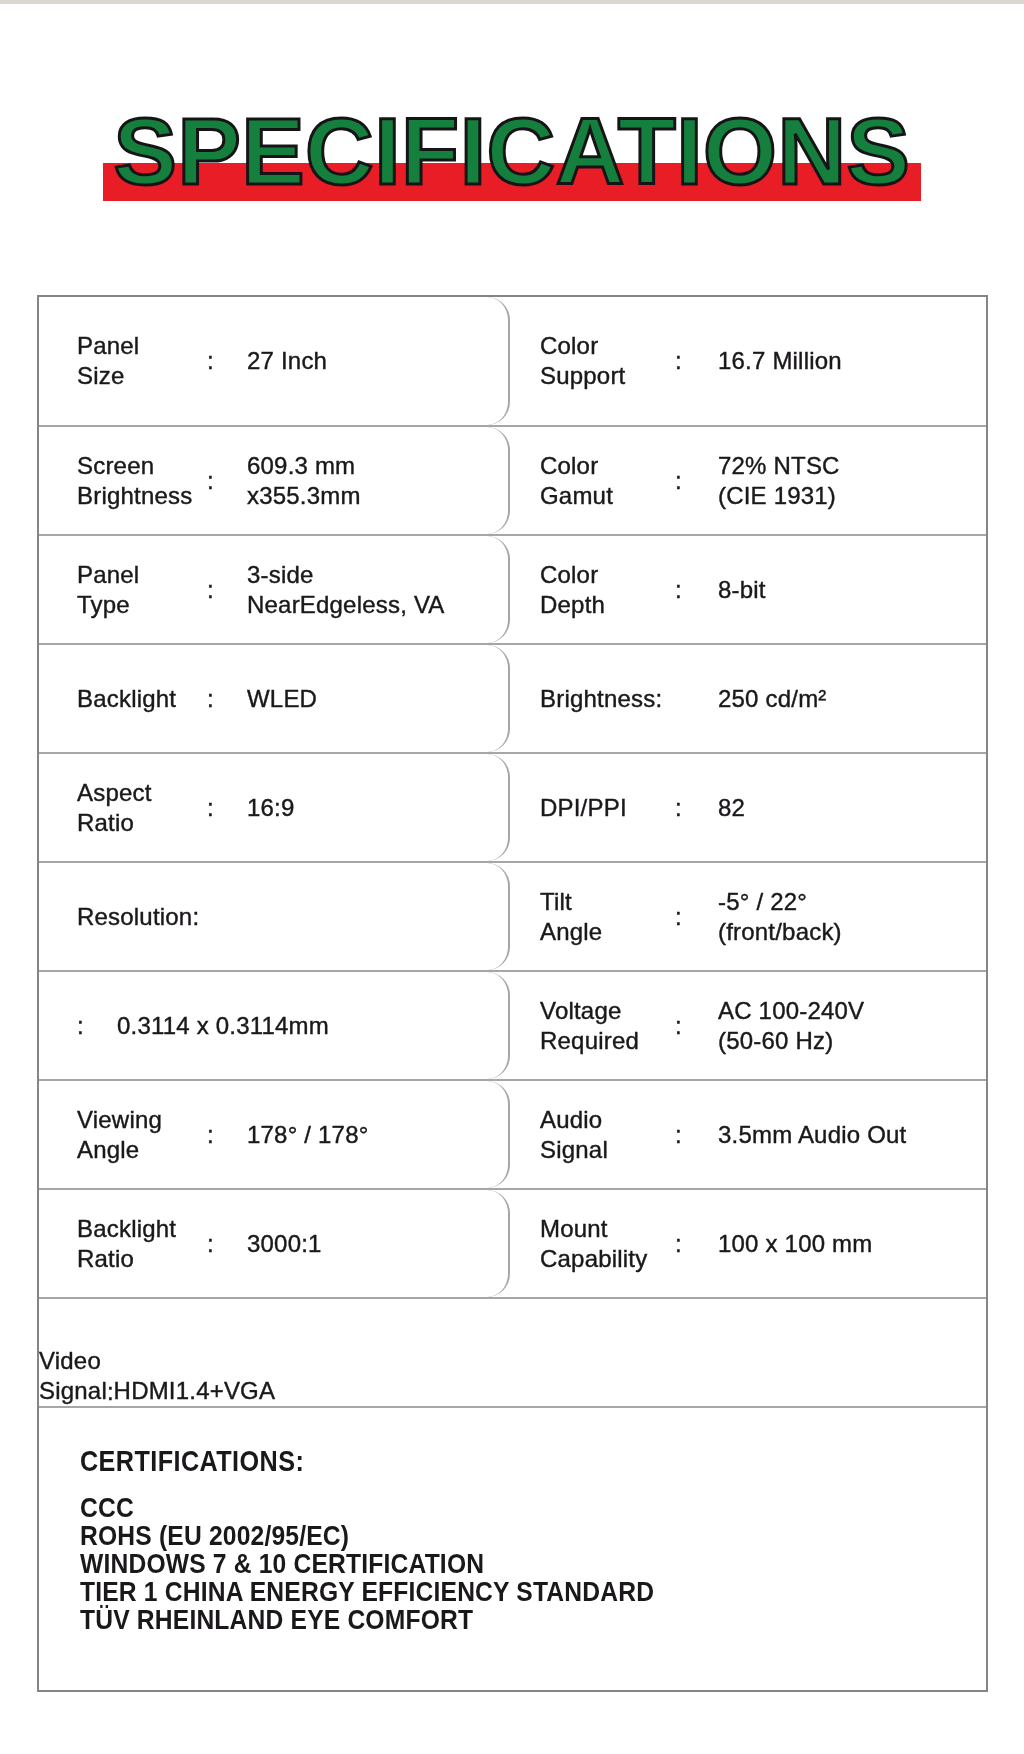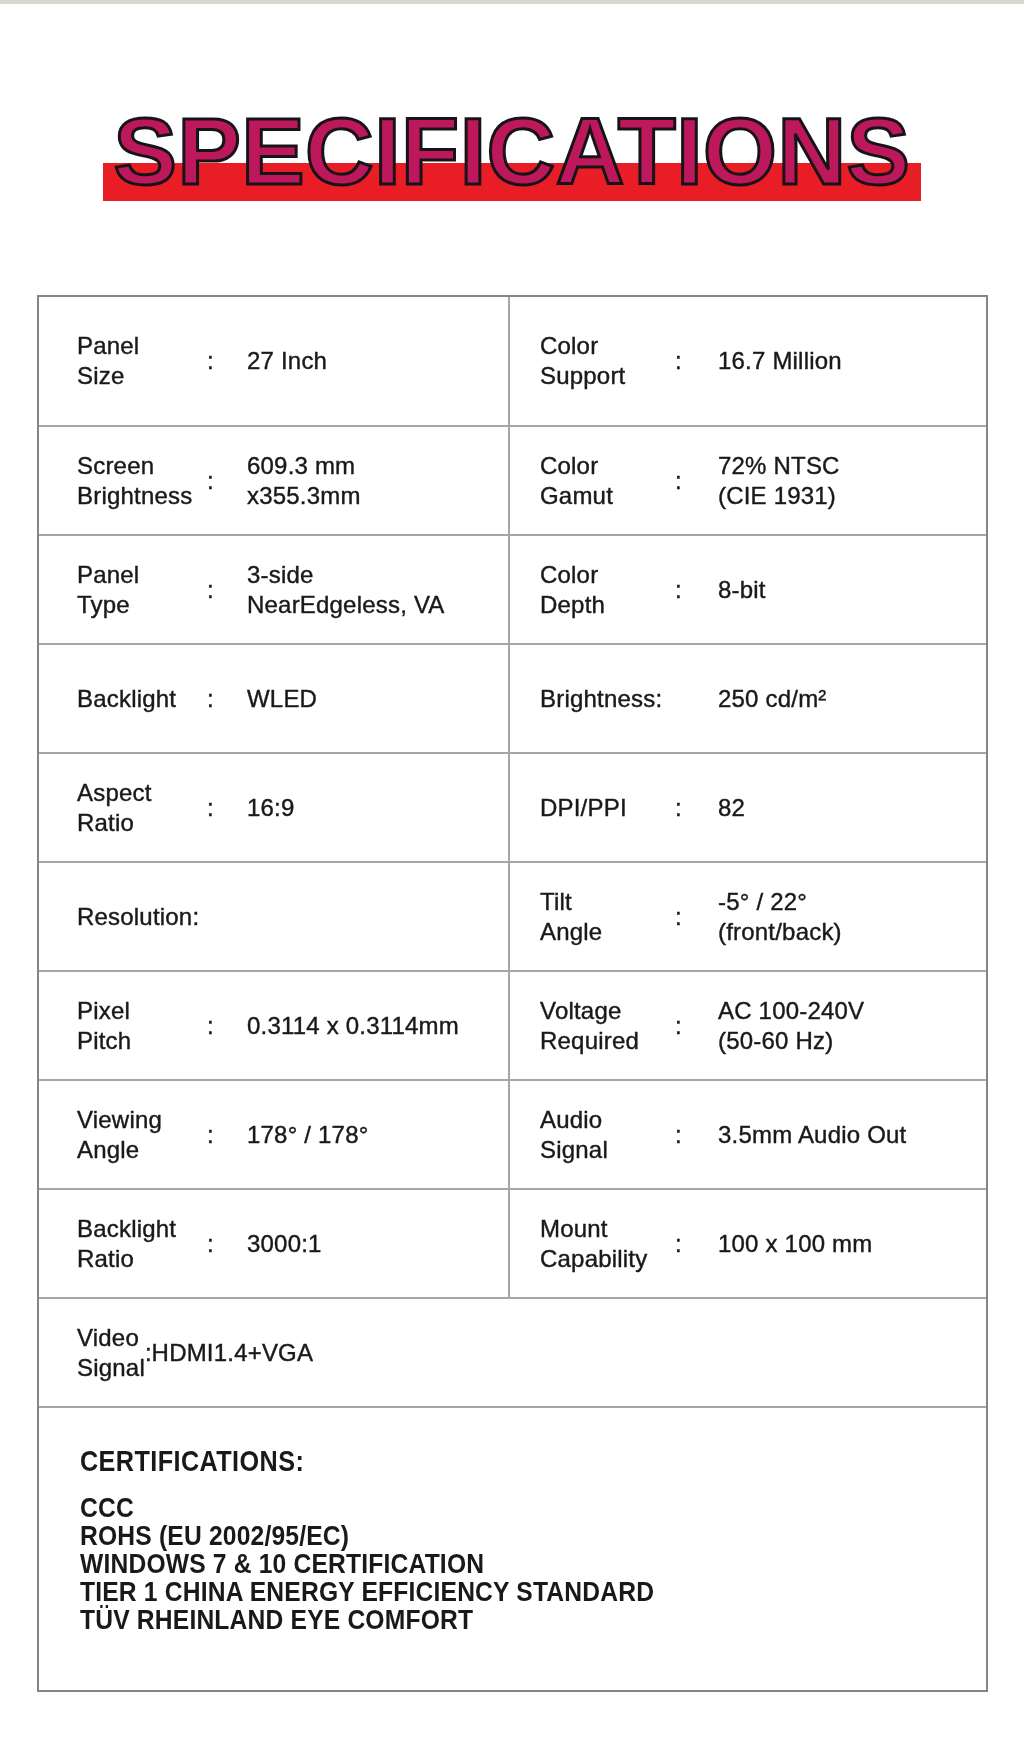--- a/index.html
+++ b/index.html
@@ -25,43 +25,43 @@
   
   .title-underline{
     position:absolute;top:163px;left:103px;width:818px;height:38px;
     background:var(--accent);z-index:0;
   }
   .spec-title{
     position:absolute;top:101px;left:0;width:1024px;
     text-align:center;z-index:1;
     font-size:95px;line-height:100px;font-weight:700;
     letter-spacing:0.5px;
-    color:#be185d;
+    color:#15803d;
     -webkit-text-stroke:3px #171417;
   }
   
   .spec-table{
     position:absolute;top:295px;left:37px;width:951px;height:1397px;
     border:2px solid var(--border-outer);
     background:#fff;
     display:flex;flex-direction:column;
   }
   .pair-row{display:flex;border-bottom:2px solid var(--border-inner);height:109px;}
   .pair-row.first{height:130px;}
   .cell{display:flex;align-items:center;}
-  .cell-left{width:471px;border-right:2px solid var(--border-inner);padding-left:38px;}
+  .cell-left{width:471px;border-right:2px solid var(--border-inner);padding-left:38px;border-radius:23px;}
   .cell-right{flex:1;padding-left:30px;}
   .lbl{white-space:pre;flex-shrink:0;font-size:24px;line-height:30px;letter-spacing:0.2px;-webkit-text-stroke:0.4px currentColor;}
   .cell-left .lbl{width:130px;}
   .cell-right .lbl{width:135px;}
   .colon{white-space:pre;flex-shrink:0;font-size:24px;-webkit-text-stroke:0.4px currentColor;}
   .cell-left .colon{width:40px;}
   .cell-right .colon{width:43px;}
   .val{white-space:pre;font-size:24px;line-height:30px;letter-spacing:0.2px;-webkit-text-stroke:0.4px currentColor;}
-  .video-row{display:flex;align-items:center;height:109px;border-bottom:2px solid var(--border-inner);padding-left:38px;}
+  .video-row{display:flex;align-items:flex-end;height:109px;border-bottom:2px solid var(--border-inner);}
   
   .certs{flex:1;padding:36px 20px 0 41px;border-radius:22px;}
   .certs-heading{
     font-size:30px;font-weight:700;letter-spacing:0.5px;
     transform:scaleX(0.84);transform-origin:left top;
     white-space:pre;margin-bottom:16px;
   }
   .cert-item{
     font-size:28px;line-height:28px;font-weight:700;letter-spacing:0.2px;
     transform:scaleX(0.88);transform-origin:left top;
@@ -162,22 +162,20 @@
       <div class="lbl">Tilt
 Angle</div>
       <div class="colon">:</div>
       <div class="val">-5° / 22°
 (front/back)</div>
     </div>
   </div>
 
   <div class="pair-row">
     <div class="cell cell-left">
-      <div class="lbl">Pixel
-Pitch</div>
       <div class="colon">:</div>
       <div class="val">0.3114 x 0.3114mm</div>
     </div>
     <div class="cell cell-right">
       <div class="lbl">Voltage
 Required</div>
       <div class="colon">:</div>
       <div class="val">AC 100-240V
 (50-60 Hz)</div>
     </div>

